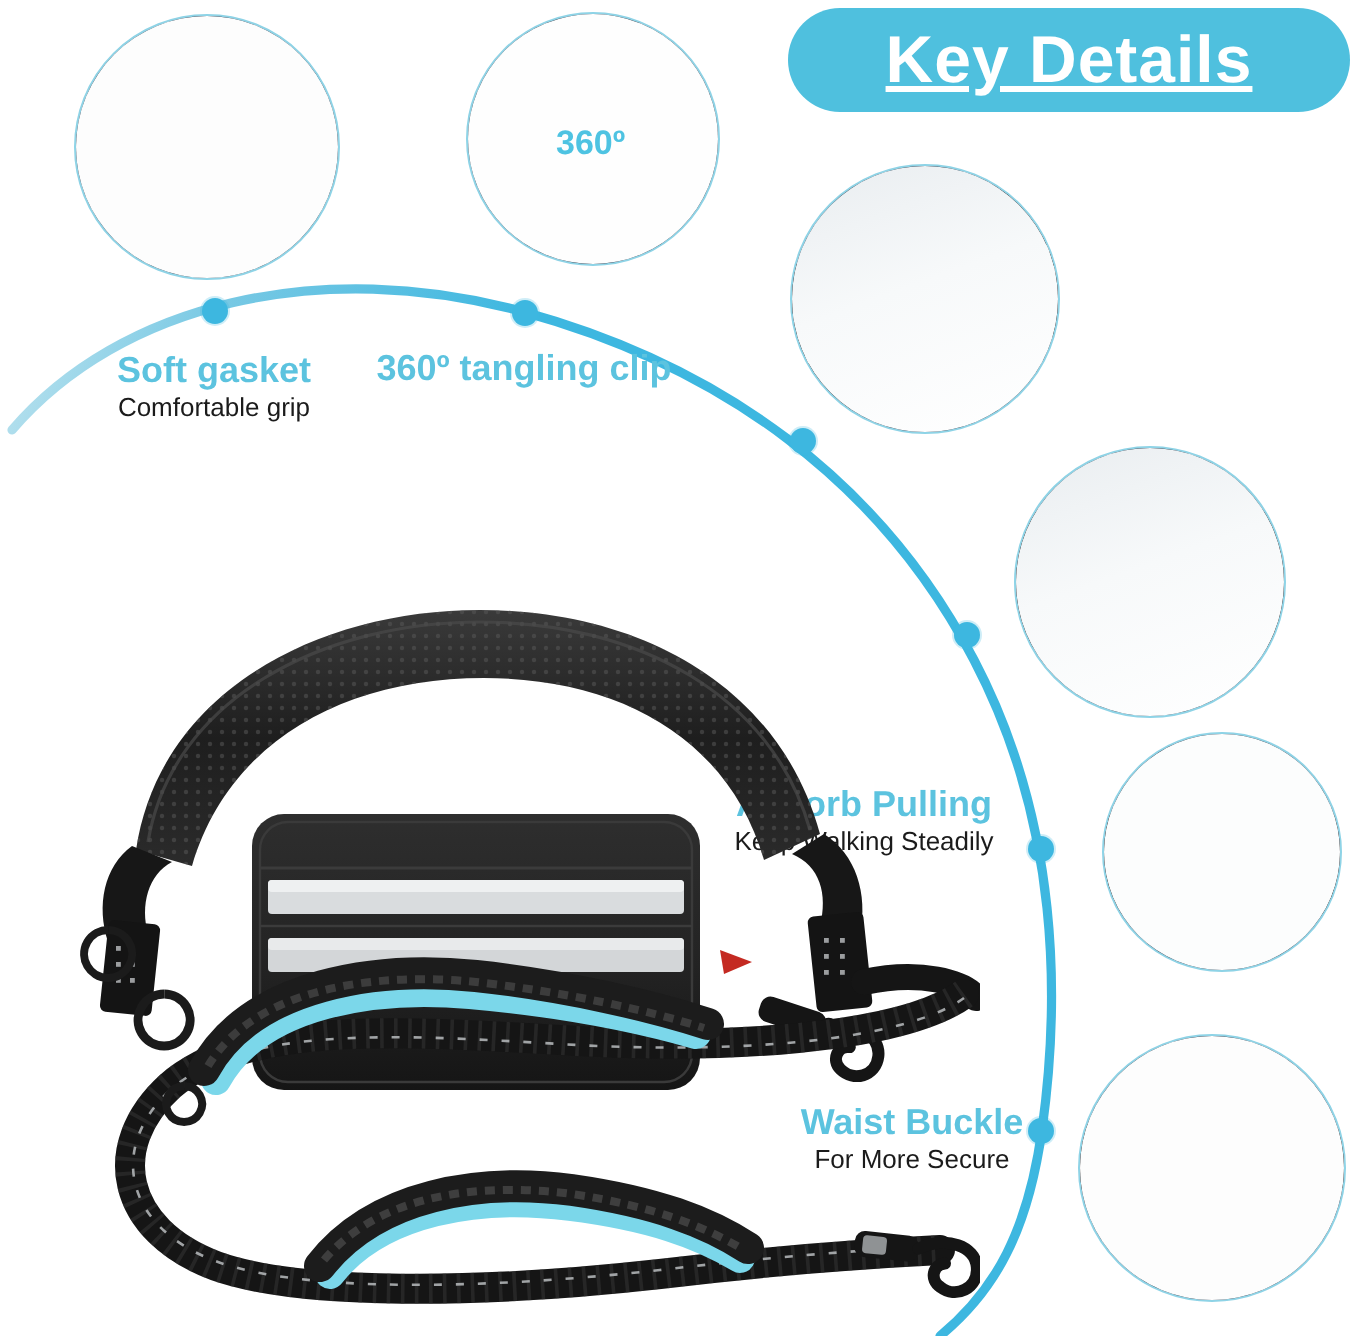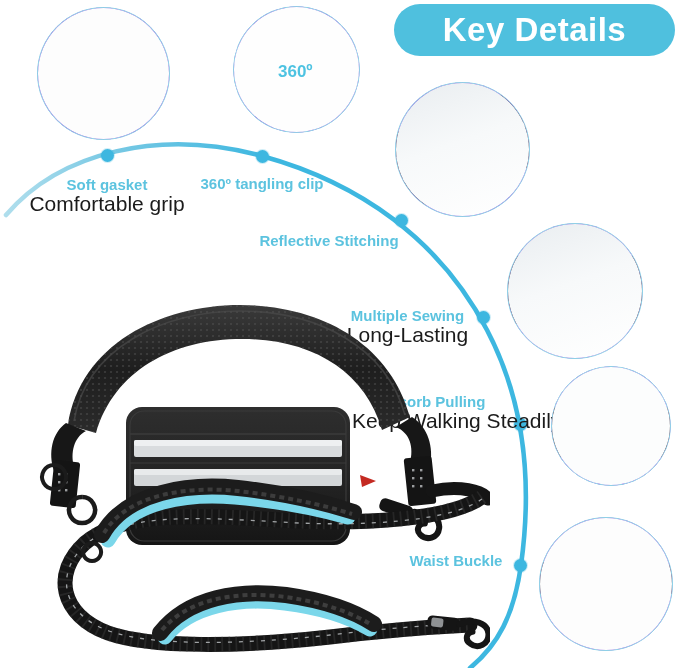--- a/index.html
+++ b/index.html
@@ -13,41 +13,42 @@
   
   .title-banner{
     position:absolute;left:394px;top:4px;width:281px;height:52px;
     background:#4FC0DE;border-radius:26px;
     display:flex;align-items:center;justify-content:center;
   }
   .title-banner .title-text{
     color:#ffffff;font-size:33px;font-weight:bold;letter-spacing:0.5px;
     font-family:"Liberation Sans", sans-serif;
     transform:scaleX(1.0);
+    text-decoration:underline;
   }
 
   
   .callout{position:absolute;}
   .callout .headline{
-    color:#5CC3DF;font-weight:bold;font-size:15px;line-height:18px;white-space:nowrap;
+    color:#5CC3DF;font-weight:bold;font-size:18px;line-height:18px;white-space:nowrap;
   }
   .callout .sub{
-    color:#1b1b1b;font-size:21px;line-height:19px;white-space:nowrap;font-weight:normal;
+    color:#1b1b1b;font-size:13px;line-height:19px;white-space:nowrap;font-weight:normal;
   }
   .callout.calign{text-align:center;}
 
   
   .dot{
     position:absolute;width:13px;height:13px;border-radius:50%;
     background:#3DB7E0;box-shadow:0 0 0 1px rgba(61,183,224,.25);
   }
 
   
   .circle{
-    position:absolute;border-radius:50%;overflow:hidden;background:#6d28d9;
+    position:absolute;border-radius:50%;overflow:hidden;background:#0f172a;
     border:1px solid #8ED3E6;
   }
   .circle-inner{position:absolute;inset:0;}
 
   
   .shade{position:absolute;inset:0;background:linear-gradient(160deg,#e9edf0 0%,#f7f9fa 45%,#ffffff 100%);}
 
   
   .prod{position:absolute;}
 
@@ -90,35 +91,31 @@
   <div class="callout calign" style="left:22px;top:176px;width:170px;">
     <div class="headline">Soft gasket</div>
     <div class="sub">Comfortable grip</div>
   </div>
 
   <div class="callout calign" style="left:172px;top:175px;width:180px;">
     <div class="headline">360º tangling clip</div>
   </div>
 
   <div class="callout calign" style="left:240px;top:232px;width:178px;">
-    <div class="headline">Reflective Stitching</div>
-  </div>
-
-  <div class="callout calign" style="left:330px;top:307px;width:155px;">
-    <div class="headline">Multiple Sewing</div>
-    <div class="sub">Long-Lasting</div>
-  </div>
+  </div>
+
 
   <div class="callout calign" style="left:352px;top:393px;width:160px;">
     <div class="headline">Absorb Pulling</div>
     <div class="sub">Keep Walking Steadily</div>
   </div>
 
   <div class="callout calign" style="left:390px;top:540px;width:132px;margin-top:12px;">
     <div class="headline">Waist Buckle</div>
+    <div class="sub">For More Secure</div>
   </div>
 
   <div class="circle" style="left:37px;top:7px;width:131px;height:131px;">
     <div class="circle-inner">
       <div style="position:absolute;inset:0;background:#fdfdfd;"></div>
       <svg width="131" height="131" viewBox="0 0 131 131">
 
         <path d="M14,100 C30,60 62,34 104,34 L116,34 L118,44 L104,44 C66,44 34,68 22,104 Z" fill="#6ECFE8"></path>
         <path d="M18,104 C28,74 58,48 100,46 L116,46 L118,52 L102,54 C64,58 36,80 26,108 Z" fill="#7DD6EB"></path>
 

